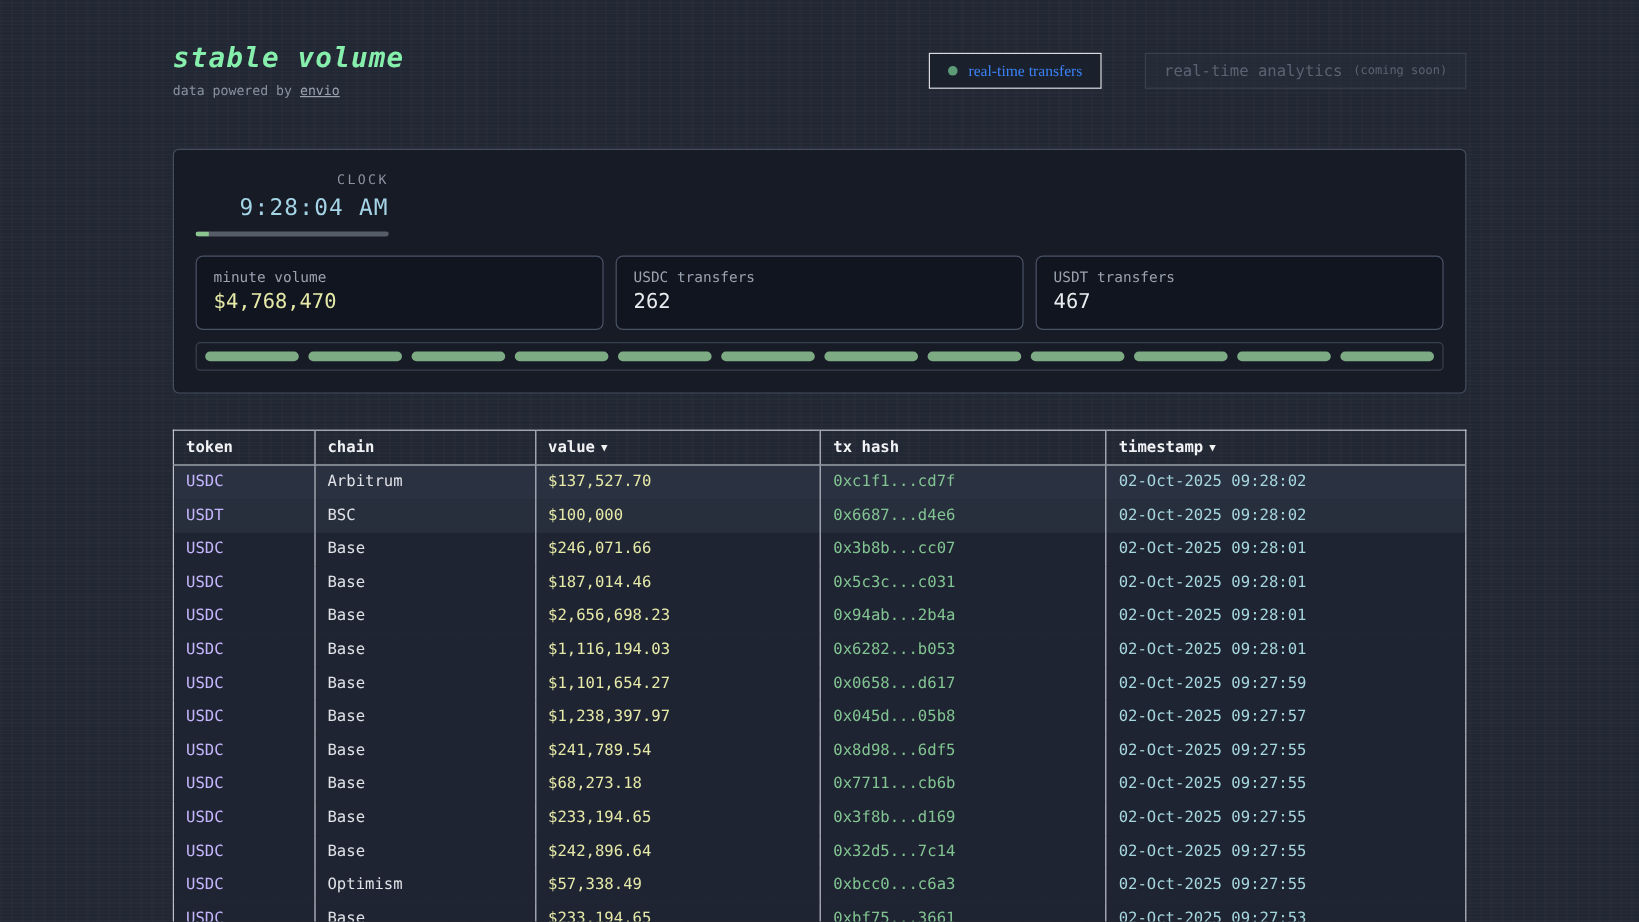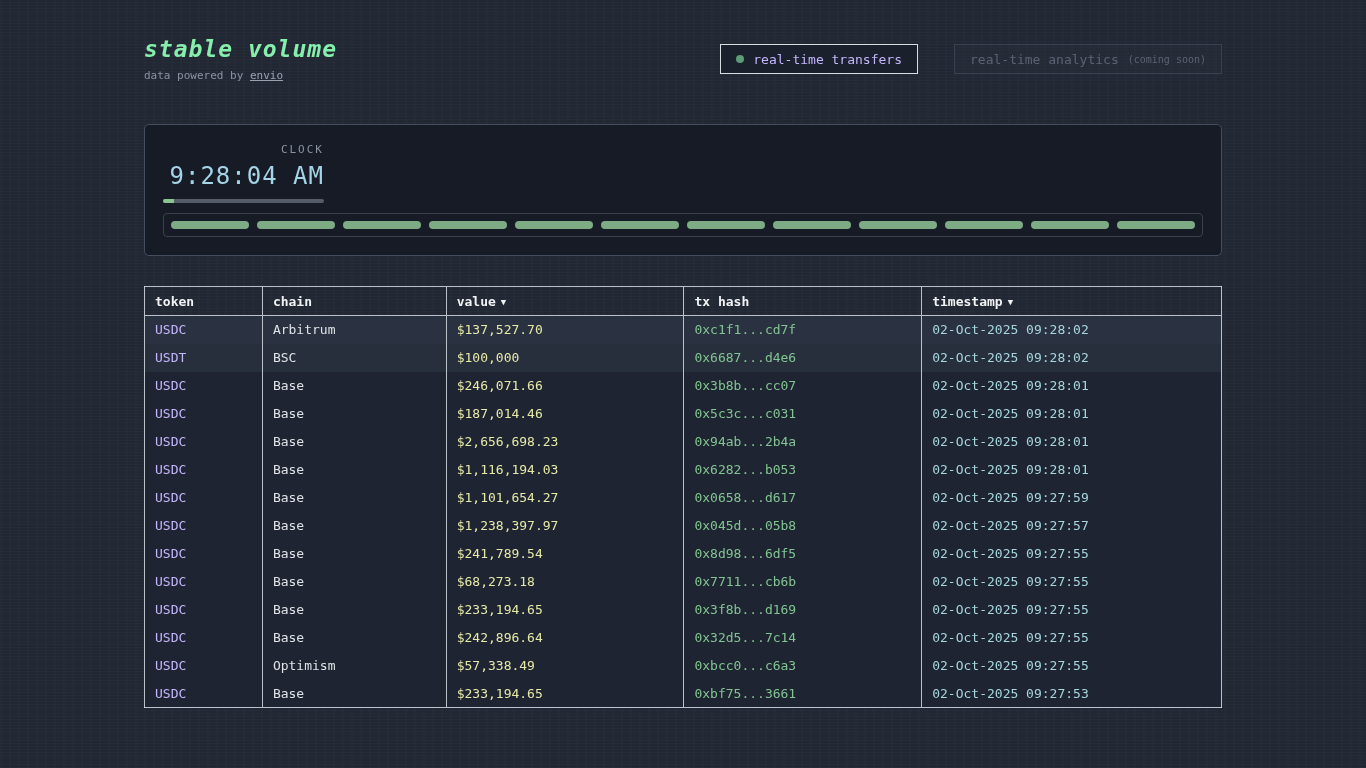--- a/index.html
+++ b/index.html
@@ -15,34 +15,34 @@
   .container { width:1078px; margin:0 auto; padding-top:36px; }
 
   
   .topbar { display:flex; justify-content:space-between; align-items:flex-start; }
   .page-title { font-size:23px; font-weight:600; color:#86efac; letter-spacing:1px;font-style:italic; }
   .page-sub { margin-top:7px; font-size:11px; color:#8a92a0; }
   .page-sub a { color:#9aa2b0; text-decoration:underline; cursor:pointer; }
   .tabs { display:flex; gap:8px; margin-top:8px; }
   .tab { height:30px; display:flex; align-items:center; gap:9px; padding:0 15px;
          font-size:13px; background:#1b212c; cursor:pointer; }
-  .tab.active { border:1px solid #d9dce0; color:#c4b5fd; }
+  .tab.active { border:1px solid #d9dce0; color:#3b82f6;font-family:Liberation Serif, serif; }
   .tab.disabled { border:1px solid #39414f; color:#5b6372; background:rgba(40,46,58,0.5);margin-left:28px; }
   .dot { width:8px; height:8px; border-radius:50%; background:#5c9d78; }
   .tab .small { font-size:10px; }
 
   
   .panel { margin-top:42px; background:#161b26; border:1px solid #454e5f; border-radius:5px;
            padding:18px; }
   .panel-top { display:flex; justify-content:space-between; align-items:flex-start; }
   .eyebrow { font-size:11px; letter-spacing:2px; color:#8b93a1; }
   .big-line { margin-top:7px; font-size:21px; font-weight:bold; color:#eef0f2; }
   .big-line .rate { font-size:13px; font-weight:normal; color:#8b93a1; }
   .clock-wrap { text-align:right; }
-  .clock-time { margin-top:6px; font-size:24px; color:#a5d4e6; letter-spacing:1px; }
+  .clock-time { margin-top:6px; font-size:19px; color:#a5d4e6; letter-spacing:1px; }
   .clock-bar { margin-top:9px; margin-left:auto; width:161px; height:4px; background:#565d68; border-radius:2px; overflow:hidden; }
   .clock-bar-fill { height:100%; background:#8ac48e; }
   .stats { margin-top:16px; display:grid; grid-template-columns:1fr 1fr 1fr; gap:10px; }
   .stat { height:62px; background:#10151f; border:1px solid #4a5365; border-radius:6px; padding:10px 14px; }
   .stat-label { font-size:12px; color:#9aa2b0; }
   .stat-value { margin-top:4px; font-size:17px; color:#e9ebee; }
   .stat-value.yellow { color:#e6e9a8; }
   .pulse { margin-top:10px; height:24px; border:1px solid #39414f; border-radius:4px;
            display:flex; align-items:center; gap:8px; padding:0 7px; }
   .pulse-seg { flex:1; height:8px; border-radius:4px; background:#7dab84; }
@@ -95,20 +95,34 @@
     <div class="panel-top">
       <div class="clock-wrap">
         <div class="eyebrow">CLOCK</div>
         <div class="clock-time">9:28:04 AM</div>
         <div class="clock-bar">
           <div class="clock-bar-fill" id="clockFill" style="width: 7%;"></div>
         </div>
       </div>
     </div>
 
+    <div class="stats">
+      <div class="stat">
+        <div class="stat-label">minute volume</div>
+        <div class="stat-value yellow">$4,768,470</div>
+      </div>
+      <div class="stat">
+        <div class="stat-label">USDC transfers</div>
+        <div class="stat-value">262</div>
+      </div>
+      <div class="stat">
+        <div class="stat-label">USDT transfers</div>
+        <div class="stat-value">467</div>
+      </div>
+    </div>
 
     <div class="pulse" id="pulseMeter">
         <div class="pulse-seg"></div>
         <div class="pulse-seg"></div>
         <div class="pulse-seg"></div>
         <div class="pulse-seg"></div>
         <div class="pulse-seg"></div>
         <div class="pulse-seg"></div>
         <div class="pulse-seg"></div>
         <div class="pulse-seg"></div>

